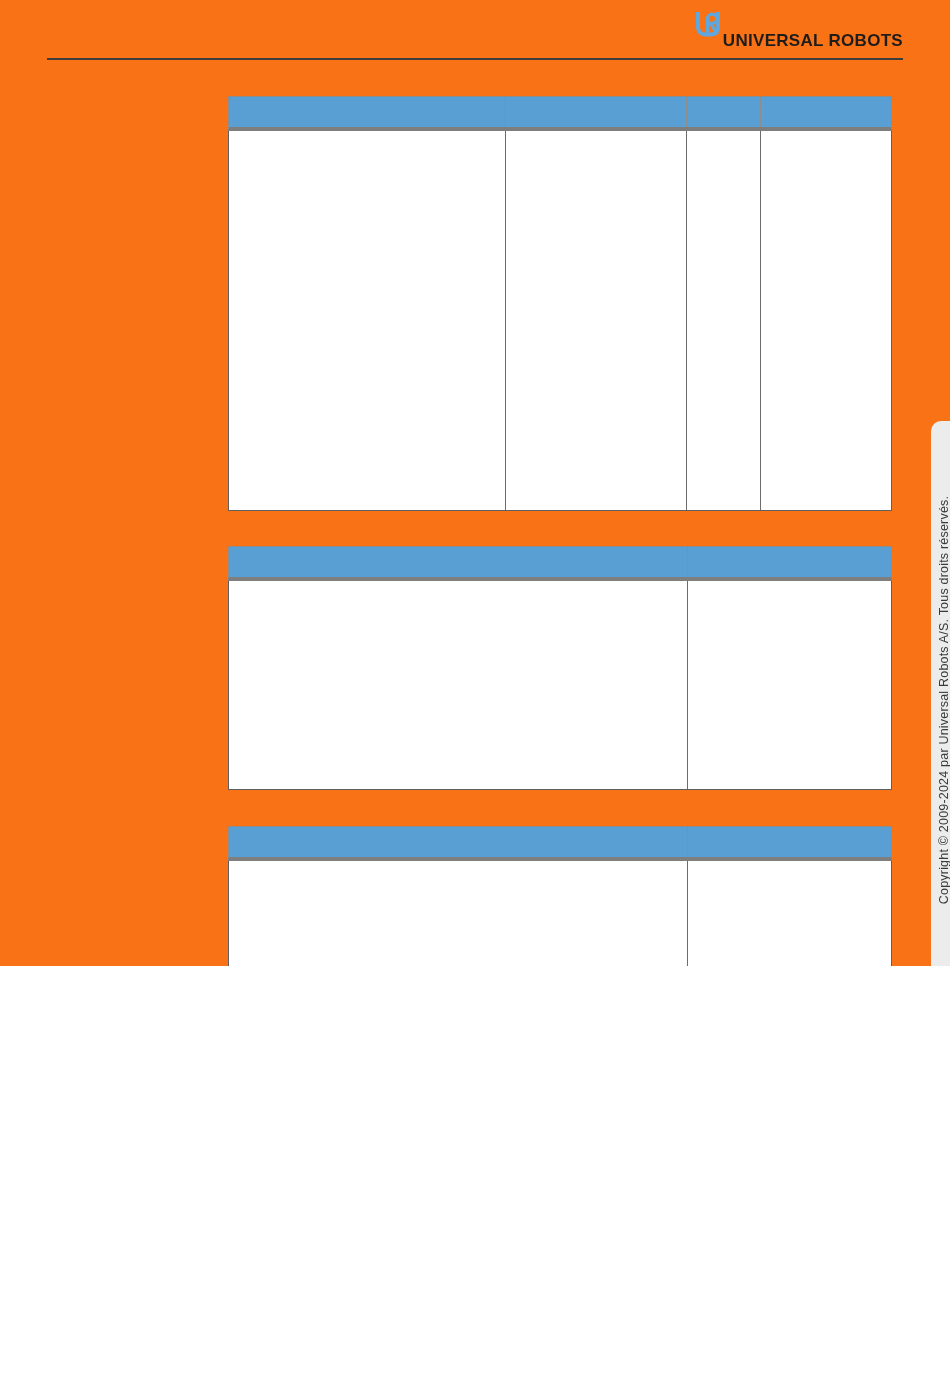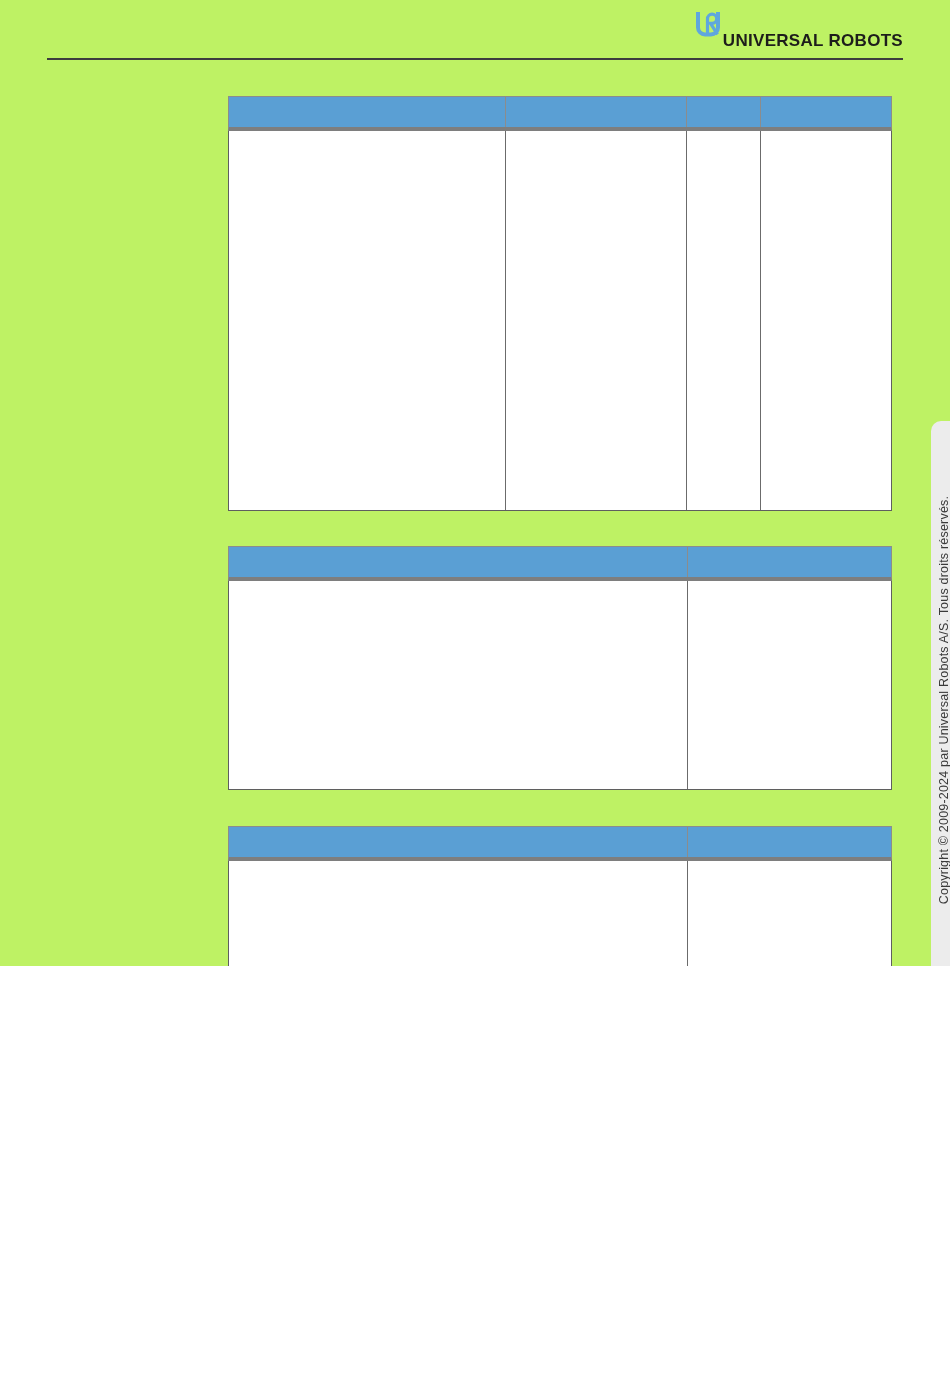--- a/index.html
+++ b/index.html
@@ -1,21 +1,21 @@
 <!DOCTYPE html>
 <html><head>
 <meta charset="utf-8">
 <style>
   * { margin: 0; padding: 0; box-sizing: border-box; }
   html, body { background: #ffffff; }
   .page {
     position: relative;
     width: 950px;
     height: 966px;
-    background: #bef264;
+    background: #f97316;
     overflow: hidden;
     font-family: "Liberation Sans", sans-serif;
   }
 
   
   .rule {
     position: absolute;
     left: 47px;
     width: 856px;
     height: 2px;

